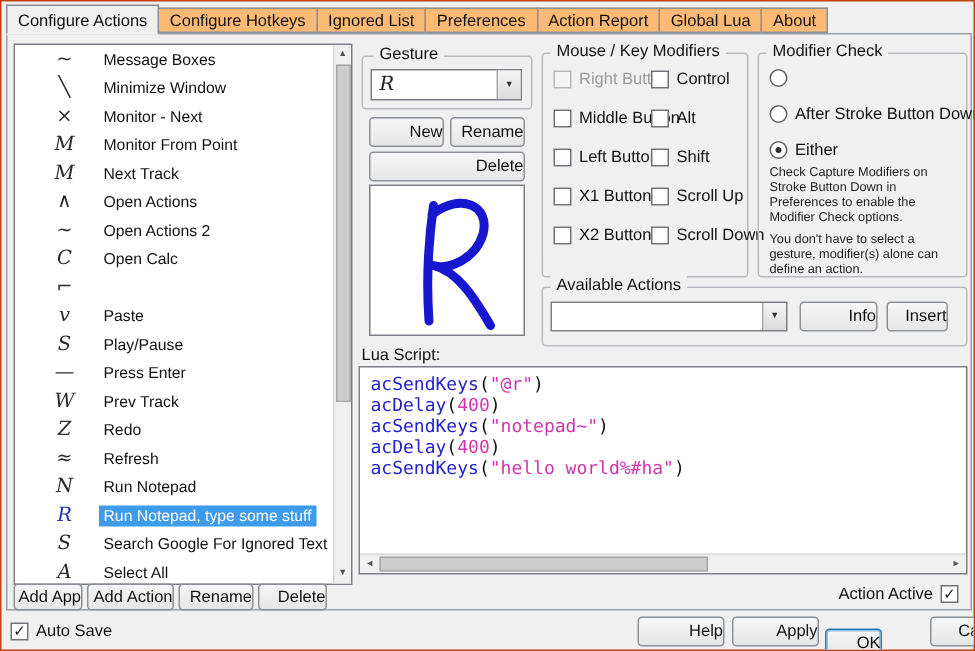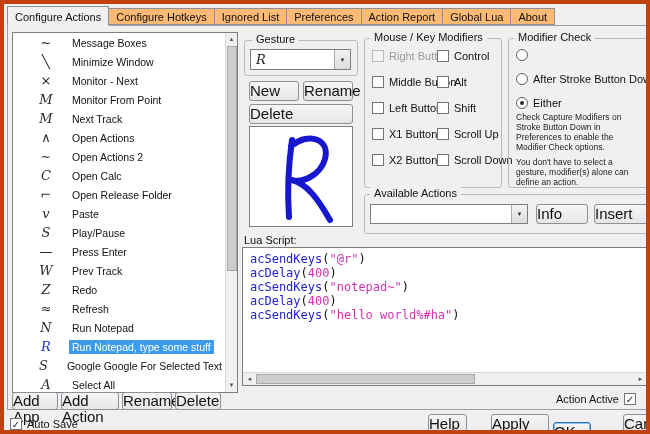--- a/index.html
+++ b/index.html
@@ -1,19 +1,19 @@
 <!DOCTYPE html>
 <html><head>
 <meta charset="utf-8">
 <style>
   * { margin:0; padding:0; box-sizing:border-box; }
   html,body { background:#d8d8d8; }
   .win {
     position:relative; width:650px; height:434px;
-    background:#f0f0f0; border:4px solid #c2410c; overflow:hidden;
+    background:#f0f0f0; border:1px solid #c2410c; overflow:hidden;
     font-family:"Liberation Sans","DejaVu Sans",sans-serif; font-size:11px; color:#111;
     cursor:default;
     padding-left:24px;
   }
   
   .tabstrip { position:absolute; left:3px; top:2px; display:flex; z-index:5; }
   .tab {
     padding:2px 7px; height:17px; line-height:13px; margin-top:2px; margin-right:-1px;
     border:1px solid #8a9097; background:#fdba74; white-space:nowrap;
   }
@@ -33,23 +33,23 @@
   .lrow.sel .glyph { color:#2533c4; }
   .llabel { margin-left:10px; padding:1px 3px; white-space:nowrap; font-size:10.5px; }
   .lrow.sel .llabel { background:#3d9bec; color:#fff; }
   .vscroll { position:absolute; right:0; top:0; width:12px; height:100%;
     background:#f0f0f0; border-left:1px solid #d7d7d7; }
   .sarrow { height:13px; font-size:6px; line-height:13px; text-align:center; color:#555; }
   .sarrow.down { position:absolute; bottom:0; left:0; right:0; }
   .vthumb { position:absolute; left:1px; top:13px; width:10px; height:225px;
     background:#cdcdcd; border:1px solid #a8a8a8; }
   
-  .btn { position:absolute; height:20px; line-height:18px; text-align:left;
+  .btn { position:absolute; height:20px; line-height:18px; text-align:right;
     background:linear-gradient(#f6f6f6,#e6e6e6); border:1px solid #8c9097;
-    border-radius:3px; font-size:15px; }
+    border-radius:3px; font-size:11px; }
   .btn.small { height:18px; line-height:16px; }
   .btn.default { border-color:#2c74ba; box-shadow:inset 0 0 0 1px #8fc0e8; }
   
   .grp { position:absolute; border:1px solid #b7bbc0; border-radius:3px; }
   .grp-label { position:absolute; background:#f0f0f0; padding:0 4px; white-space:nowrap; z-index:2; }
   
   .combo { position:absolute; background:#fff; border:1px solid #7b7f85;
     display:flex; align-items:center; padding-left:5px; }
   .combo .arrowbox { margin-left:auto; width:16px; align-self:stretch;
     background:linear-gradient(#f3f3f3,#dcdcdc); border-left:1px solid #aaa;
@@ -137,21 +137,20 @@
         <div class="lrow">
           <span class="glyph">∼</span>
           <span class="llabel">Open Actions 2</span>
         </div>
         <div class="lrow">
           <span class="glyph">C</span>
           <span class="llabel">Open Calc</span>
         </div>
         <div class="lrow">
           <span class="glyph">⌐</span>
-          <span class="llabel">Open Release Folder</span>
         </div>
         <div class="lrow">
           <span class="glyph">v</span>
           <span class="llabel">Paste</span>
         </div>
         <div class="lrow">
           <span class="glyph">S</span>
           <span class="llabel">Play/Pause</span>
         </div>
         <div class="lrow">
@@ -173,21 +172,21 @@
         <div class="lrow">
           <span class="glyph">N</span>
           <span class="llabel">Run Notepad</span>
         </div>
         <div class="lrow sel">
           <span class="glyph">R</span>
           <span class="llabel">Run Notepad, type some stuff</span>
         </div>
         <div class="lrow">
           <span class="glyph">S</span>
-          <span class="llabel">Google Google For Selected Text</span>
+          <span class="llabel">Search Google For Ignored Text</span>
         </div>
         <div class="lrow">
           <span class="glyph">A</span>
           <span class="llabel">Select All</span>
         </div>
       </div>
     <div class="vscroll">
       <div class="sarrow">▲</div>
       <div class="vthumb"></div>
       <div class="sarrow down">▼</div>
@@ -280,21 +279,21 @@
 
   <div class="grp" style="left:360px; top:190px; width:284px; height:40px;"></div>
   <span class="grp-label" style="left:366px; top:183px;">Available Actions</span>
   <div class="combo" style="left:366px; top:200px; width:158px; height:20px;">
     <span style="font-size:11px;"></span>
     <span class="arrowbox">
         <span>▼</span>
       </span>
   </div>
   <div class="btn" style="left:532px; top:200px; width:52px;">Info</div>
-  <div class="btn" style="left:590px; top:200px; width:60px;">Insert</div>
+  <div class="btn" style="left:590px; top:200px; width:41px;">Insert</div>
 
   <span class="lua-label">Lua Script:</span>
   <div class="luabox">
     <div class="luacode">
         <div class="codeline"><span class="tok-fn">acSendKeys</span><span class="tok-p">(</span><span class="tok-lit">"@r"</span><span class="tok-p">)</span></div>
         <div class="codeline"><span class="tok-fn">acDelay</span><span class="tok-p">(</span><span class="tok-lit">400</span><span class="tok-p">)</span></div>
         <div class="codeline"><span class="tok-fn">acSendKeys</span><span class="tok-p">(</span><span class="tok-lit">"notepad~"</span><span class="tok-p">)</span></div>
         <div class="codeline"><span class="tok-fn">acDelay</span><span class="tok-p">(</span><span class="tok-lit">400</span><span class="tok-p">)</span></div>
         <div class="codeline"><span class="tok-fn">acSendKeys</span><span class="tok-p">(</span><span class="tok-lit">"hello world%#ha"</span><span class="tok-p">)</span></div>
       </div>
@@ -314,18 +313,18 @@
 
   <div class="chkline" style="right:10px; top:389px;">
     <span>Action Active</span>
     <span class="cb checked"></span>
   </div>
 
   <div class="chkline" style="left:6px; top:414px;">
     <span class="cb checked"></span>
     <span>Auto Save</span>
   </div>
-  <div class="btn" style="left:424px; top:410px; width:39px;">Help</div>
+  <div class="btn" style="left:424px; top:410px; width:58px;">Help</div>
   <div class="btn" style="left:487px; top:410px; width:58px;">Apply</div>
   <div class="btn default" style="left:549px; top:418px; width:38px;">OK</div>
   <div class="btn" style="left:591px; top:410px; width:54px;margin-left:28px;">Cancel</div>
 
 </div>
 
 </body></html>

